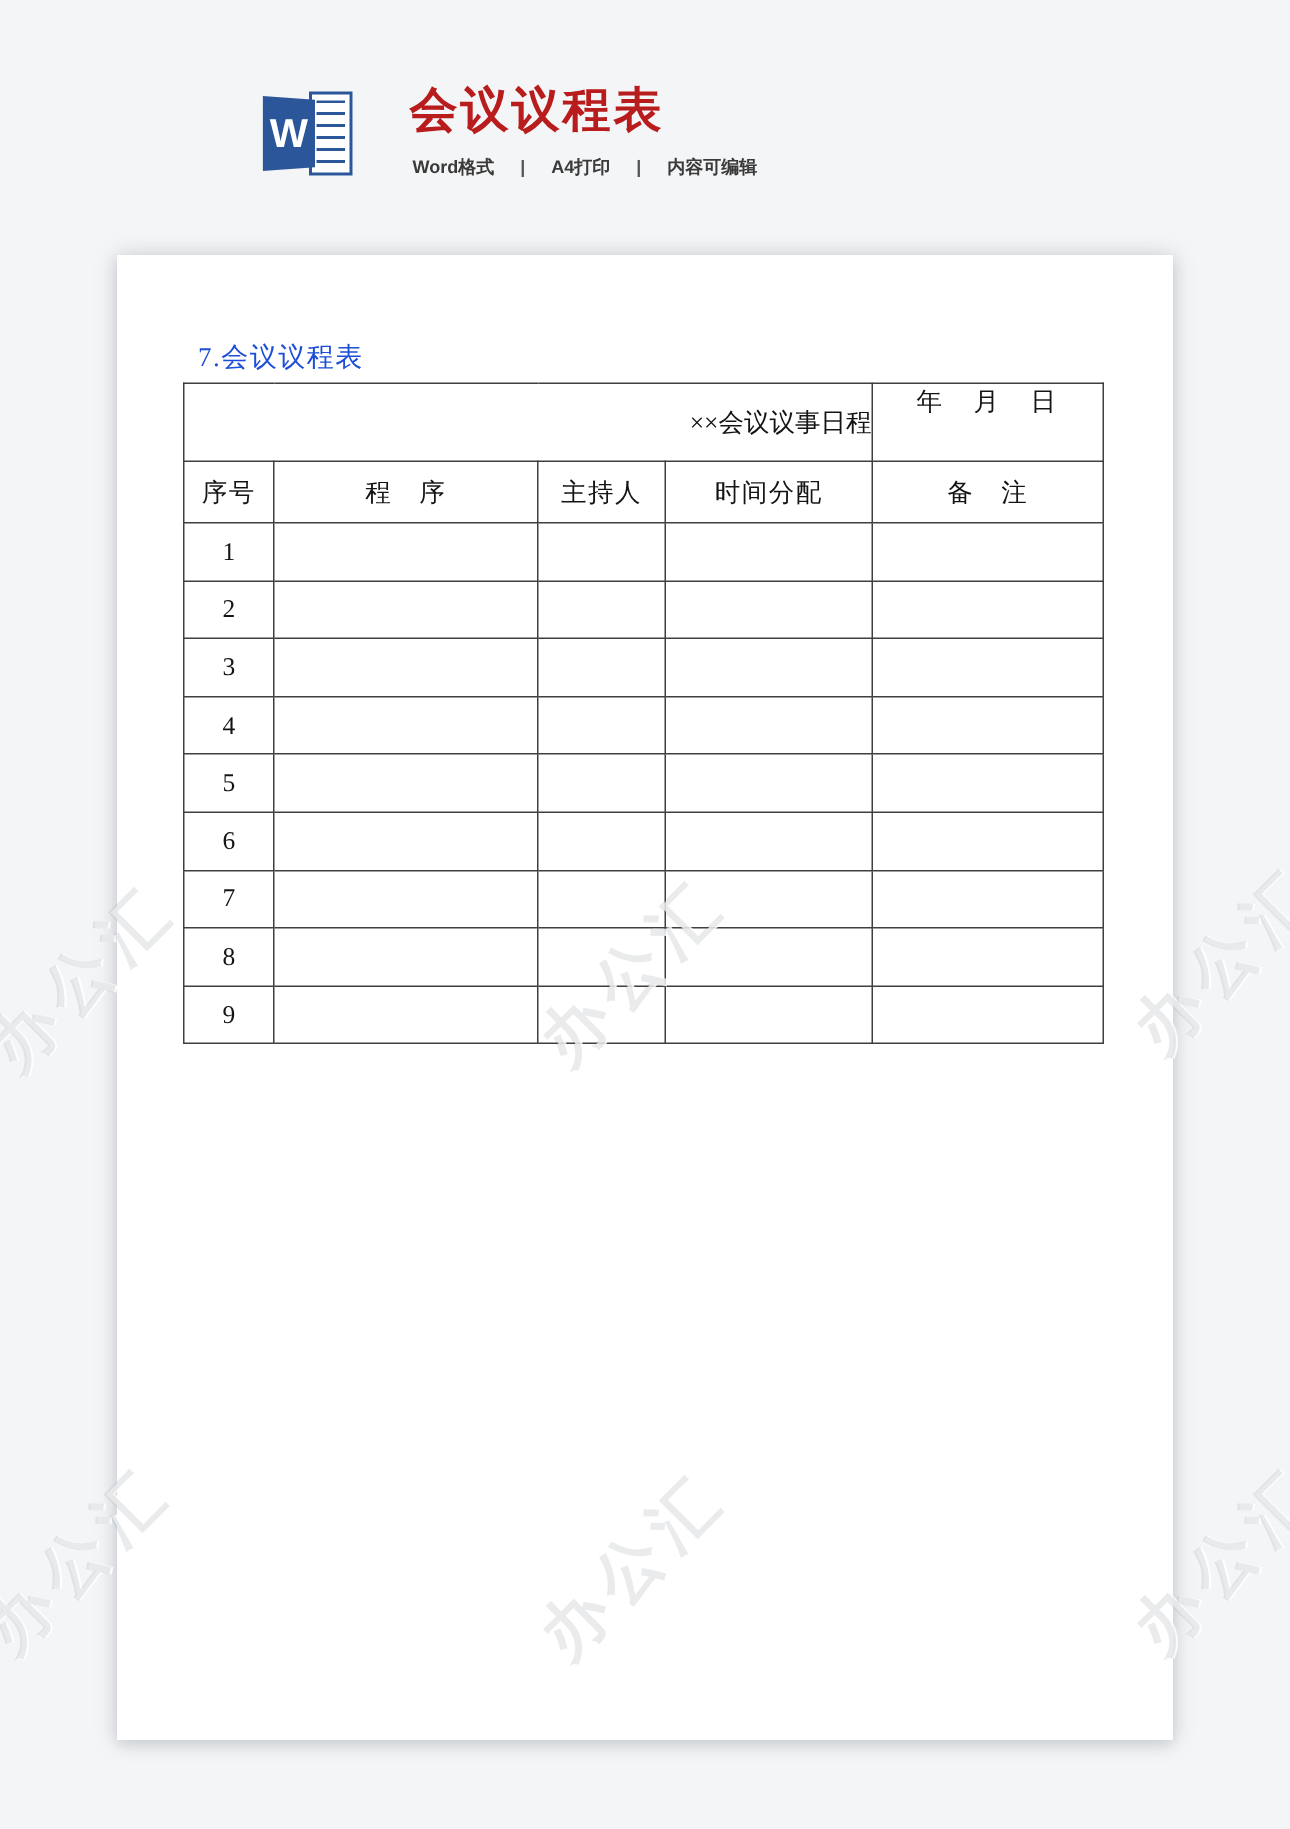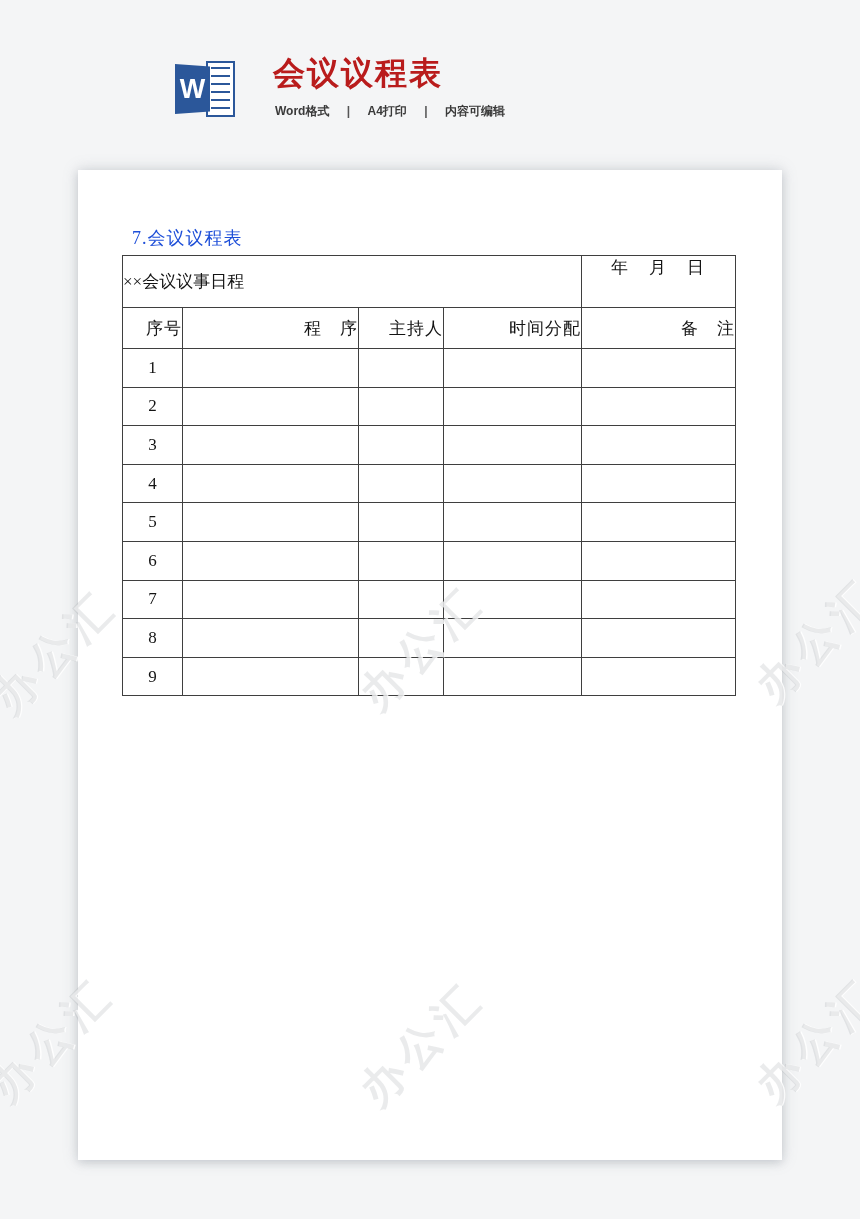--- a/index.html
+++ b/index.html
@@ -58,24 +58,24 @@
     position: absolute; left: 44px; top: 85px;
     border-collapse: collapse; table-layout: fixed; width: 613px;
   }
   .agenda-table td, .agenda-table th {
     border: 1px solid #3f3f3f;
     font-family: "Liberation Serif", "DejaVu Serif", serif;
     font-size: 17px; font-weight: normal; color: #141414;
     padding: 0; overflow: hidden;
   }
   .row-merged { height: 52px; }
-  .merged-title-cell { text-align: left; vertical-align: middle; padding-top: 10px; }
+  .merged-title-cell { text-align: right; vertical-align: middle; padding-top: 10px; }
   .date-cell { text-align: center; vertical-align: top; padding-top: 7px; letter-spacing: 2px; }
   .row-colhead { height: 41px; }
-  .agenda-table th { text-align: right; vertical-align: middle; letter-spacing: 1px; }
+  .agenda-table th { text-align: center; vertical-align: middle; letter-spacing: 1px; }
   .data-row { height: 38.6px; }
   .num-cell { text-align: center; vertical-align: middle; }
 
   
   .wm {
     position: absolute; z-index: 5; pointer-events: none;
     transform: translate(-50%, -50%) rotate(-45deg);
     font-family: "Liberation Sans", sans-serif;
     font-weight: 700; font-size: 44px; letter-spacing: 7px;
     color: rgba(125, 131, 138, 0.16);

